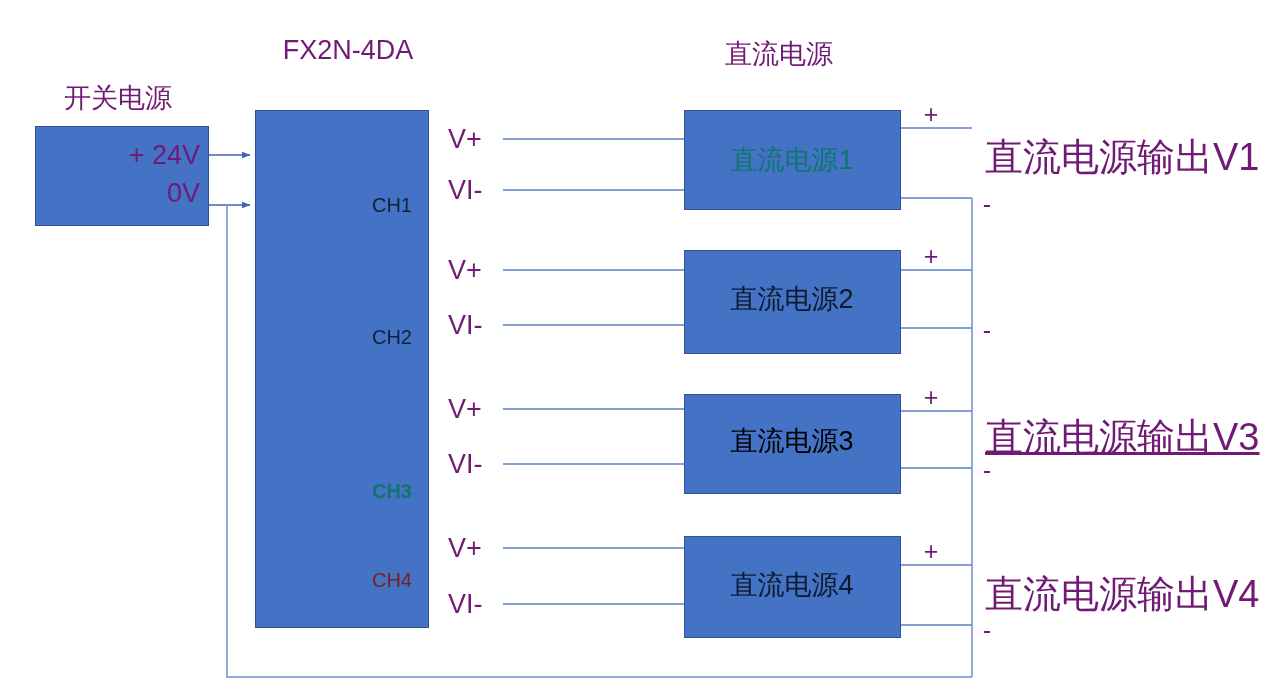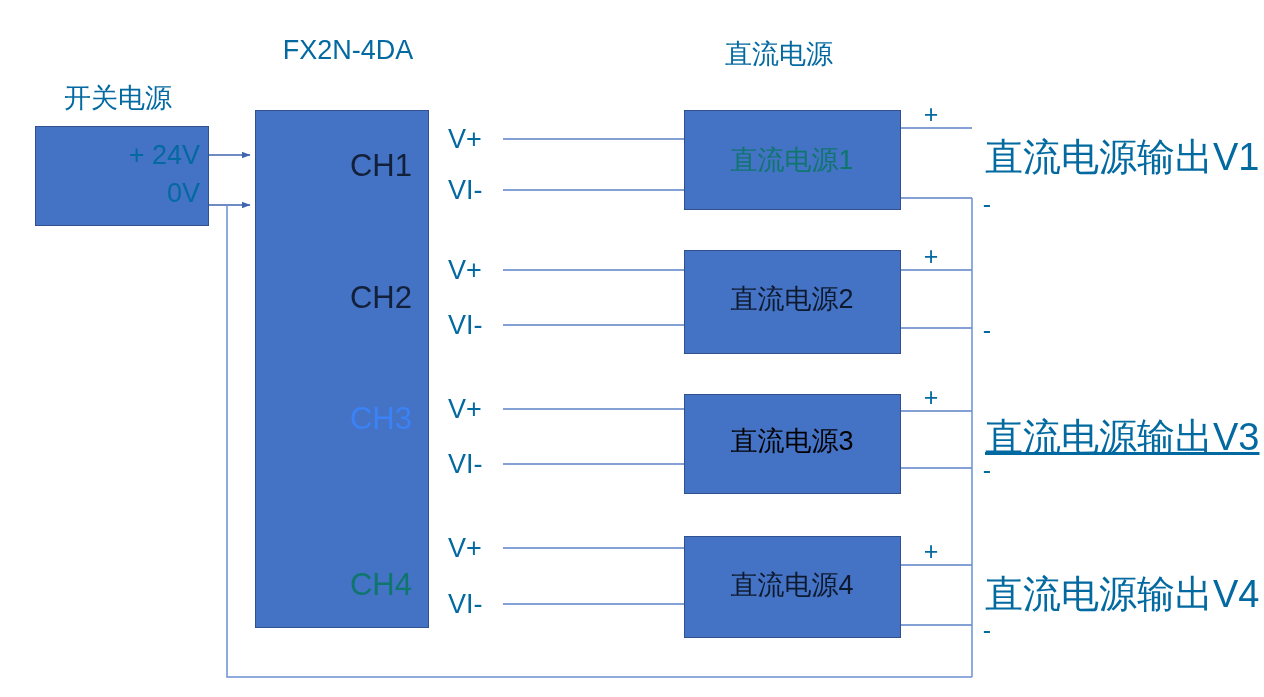--- a/index.html
+++ b/index.html
@@ -23,30 +23,30 @@
     height: 697px;
   }
   .node-box {
     position: absolute;
     background: #4472C4;
     border: 1px solid #2F528F;
     box-sizing: border-box;
   }
   .lbl {
     position: absolute;
-    color: #0369a1;
+    color: #701a75;
     white-space: nowrap;
     line-height: 1;
   }
   .title-lbl   { font-size: 27px; }
   .box-lbl     { font-size: 27px; }
   .term-lbl    { font-size: 27px; }
   .sign-lbl    { font-size: 25px; }
   .out-lbl     { font-size: 38px; }
-  .ch-lbl      { font-size: 31px; }
+  .ch-lbl      { font-size: 20px; margin-top: 40px; }
   .supply-lbl  { font-size: 27px; text-align: right; }
   .ctr { transform: translate(-50%, -50%); }
   .rt  { transform: translate(-100%, -50%); }
   .lt  { transform: translate(0, -50%); }
 </style>
 </head>
 <body>
 
 <div id="diagram-root">
 
@@ -94,22 +94,22 @@
   <div class="lbl title-lbl ctr" style="left:348px; top:50px;">FX2N-4DA</div>
   <div class="lbl title-lbl ctr" style="left:779px; top:54px;">直流电源</div>
 
   <div class="node-box" style="left:35px; top:126px; width:174px; height:100px;"></div>
   <div class="lbl supply-lbl rt" style="left:200px; top:155px;">+ 24V</div>
   <div class="lbl supply-lbl rt" style="left:200px; top:193px;">0V</div>
 
   <div class="node-box" style="left:255px; top:110px; width:174px; height:518px;"></div>
   <div class="lbl ch-lbl rt" style="left:412px; top:165px; color:#13203A;">CH1</div>
   <div class="lbl ch-lbl rt" style="left:412px; top:297px; color:#13203A;">CH2</div>
-  <div class="lbl ch-lbl rt" style="left:412px; top:418px; color:#3b82f6;">CH3</div>
-  <div class="lbl ch-lbl rt" style="left:412px; top:584px; color:#0f766e;">CH4</div>
+  <div class="lbl ch-lbl rt" style="left:412px; top:451px; color:#0f766e;font-weight:bold;">CH3</div>
+  <div class="lbl ch-lbl rt" style="left:412px; top:540px; color:#7f1d1d;">CH4</div>
 
   <div class="lbl term-lbl lt" style="left:448px; top:139px;">V+</div>
   <div class="lbl term-lbl lt" style="left:448px; top:190px;">VI-</div>
 
   <div class="lbl term-lbl lt" style="left:448px; top:270px;">V+</div>
   <div class="lbl term-lbl lt" style="left:448px; top:325px;">VI-</div>
 
   <div class="lbl term-lbl lt" style="left:448px; top:409px;">V+</div>
   <div class="lbl term-lbl lt" style="left:448px; top:464px;">VI-</div>
 

